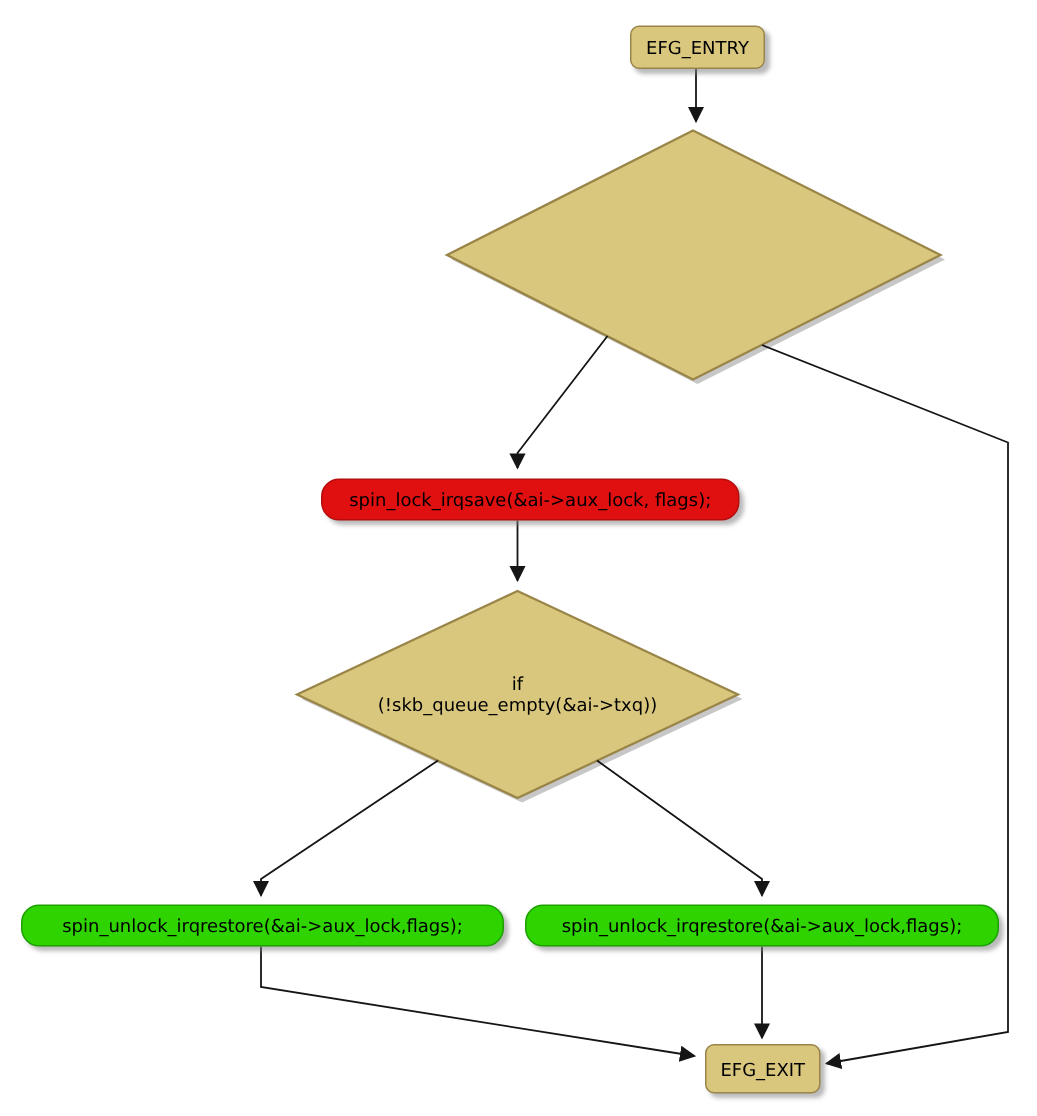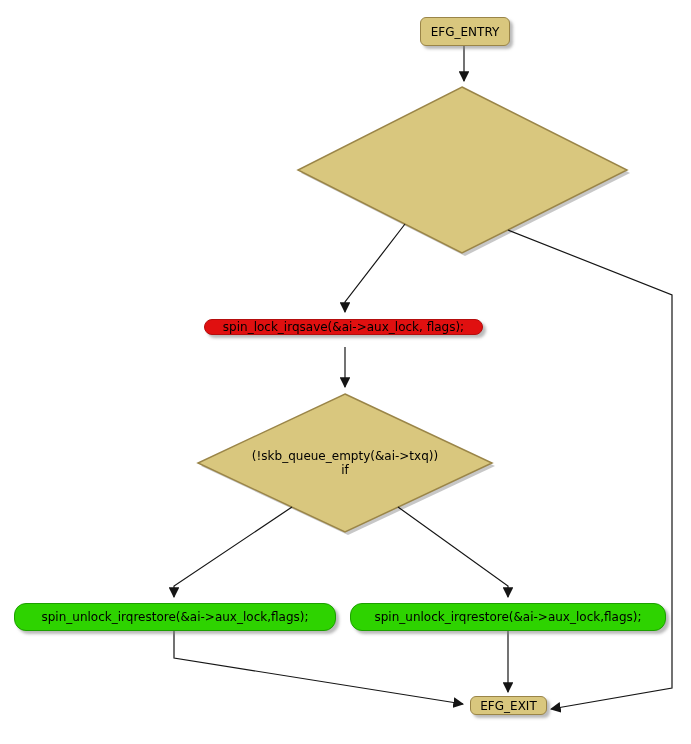--- a/index.html
+++ b/index.html
@@ -57,24 +57,24 @@
   .dtext {
     position: absolute;
     text-align: center;
     font-size: 12px;
     line-height: 14px;
     color: #000;
   }
 
   
   .n-entry        { left: 420px; top: 17px;  width: 90px;  height: 29px; }
-  .n-lock         { left: 204px; top: 319px; width: 279px; height: 16px; }
+  .n-lock         { left: 214px; top: 319px; width: 279px; height: 28px; }
   .n-unlock-left  { left: 14px;  top: 603px; width: 322px; height: 28px; }
   .n-unlock-right { left: 350px; top: 603px; width: 316px; height: 28px; }
-  .n-exit         { left: 470px; top: 696px; width: 77px;  height: 19px; }
+  .n-exit         { left: 470px; top: 696px; width: 77px;  height: 33px; }
 
   .t-cond1 { left: 332px; top: 135px; width: 260px; }
   .t-cond2 { left: 215px; top: 449px; width: 260px; }
 </style>
 </head>
 <body>
 
 <div class="canvas">
 
   <svg class="layer" viewBox="0 0 691 744" xmlns="http://www.w3.org/2000/svg">
@@ -115,17 +115,17 @@
   <div class="node action green n-unlock-right">
     <span>spin_unlock_irqrestore(&amp;ai-&gt;aux_lock,flags);</span>
   </div>
 
   <div class="node tan n-exit">
     <span>EFG_EXIT</span>
   </div>
 
 
   <div class="dtext t-cond2">
+    <div>if</div>
     <div>(!skb_queue_empty(&amp;ai-&gt;txq))</div>
-    <div>if</div>
   </div>
 
 </div>
 
 </body></html>

